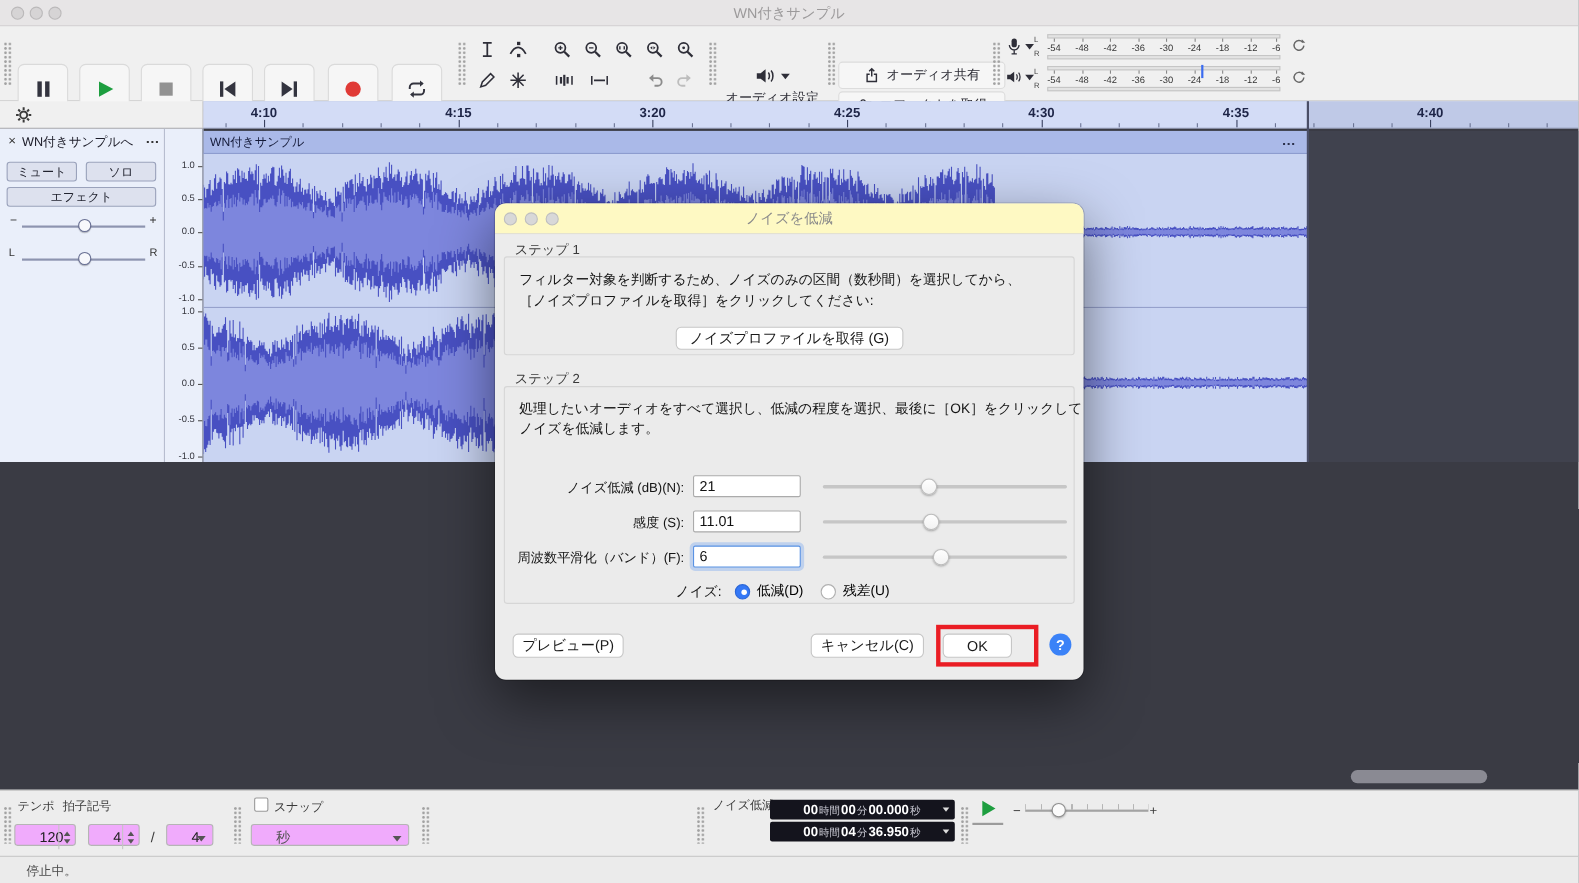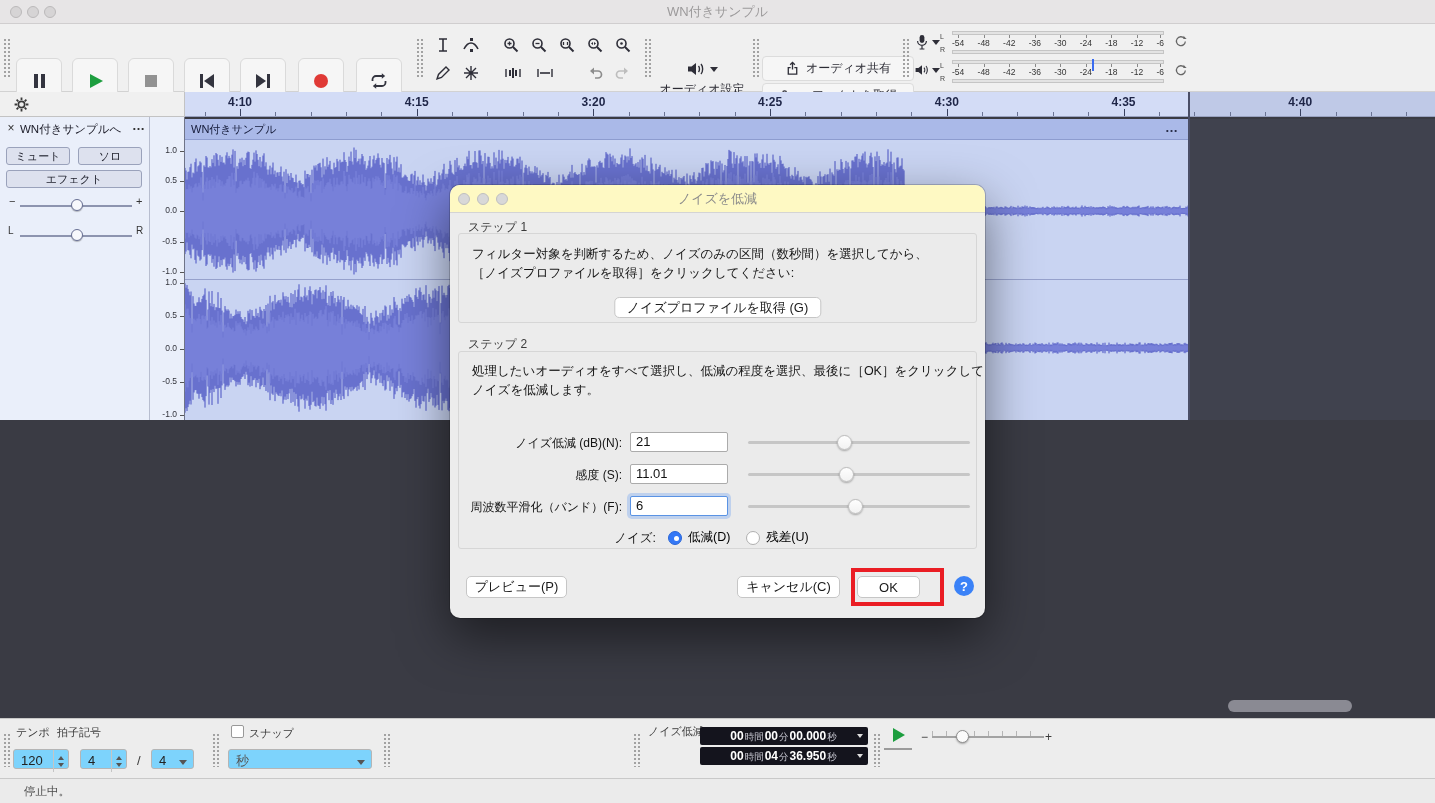--- a/index.html
+++ b/index.html
@@ -78,21 +78,21 @@
 .radio.checked{background:#3478f6;border:1px solid #2a66d8}
 .radio.checked::after{content:"";position:absolute;left:4.5px;top:4.5px;width:5px;height:5px;border-radius:50%;background:#fff}
 .radio-wrap{display:flex;align-items:center;gap:6px}
 .radio-label{font-size:12.5px;color:#000000;white-space:nowrap}
 .okhl{position:absolute;left:401px;top:383px;width:93px;height:38px;border:4px solid #ea1d24;z-index:45}
 .helpbtn{position:absolute;left:504px;top:391px;width:20px;height:20px;border-radius:50%;background:#3b82f7;color:#fff;font-weight:bold;font-size:13px;display:flex;align-items:center;justify-content:center}
 
 
 .footer{position:absolute;left:0;top:718px;width:1435px;height:60px;background:#ededed;border-top:1px solid #c8c8c8}
 .flabel{position:absolute;font-size:11px;color:#3a3a3a;white-space:nowrap}
-.spin{position:absolute;height:20px;background:#7dd3fc;border:1px solid #b5b5b5;border-radius:3px;font-size:13px;color:#222;line-height:22px;padding-left:7px}
+.spin{position:absolute;height:20px;background:#f0abfc;border:1px solid #b5b5b5;border-radius:3px;font-size:13px;color:#222;line-height:22px;padding-left:22px}
 .spincol{position:absolute;right:0;top:0;width:15px;height:22px;border-left:1px solid #c5c5c5;display:flex;flex-direction:column;align-items:center;justify-content:center;gap:3px}
 .aru{width:0;height:0;border-left:3.5px solid transparent;border-right:3.5px solid transparent;border-bottom:4px solid #555}
 .ard{width:0;height:0;border-left:3.5px solid transparent;border-right:3.5px solid transparent;border-top:4px solid #555}
 .combocaret{position:absolute;right:6px;top:10px;width:0;height:0;border-left:4px solid transparent;border-right:4px solid transparent;border-top:5px solid #555}
 .checkbox{position:absolute;width:13px;height:13px;background:#fff;border:1px solid #999;border-radius:2px}
 .selfield{position:absolute;left:700px;width:168px;height:18px;background:#14141d;border-radius:2px;display:flex;align-items:baseline;justify-content:center;padding-top:2px}
 .st-d{font-size:12px;font-weight:bold;color:#fff}
 .st-u{font-size:9.5px;color:#ccccd6;margin:0 1px}
 .sfcaret{position:absolute;right:5px;top:7px;width:0;height:0;border-left:3.5px solid transparent;border-right:3.5px solid transparent;border-top:4.5px solid #ddd}
 .statusbar{position:absolute;left:0;top:778px;width:1435px;height:25px;background:#ebebeb;border-top:1px solid #c9c9c9}

